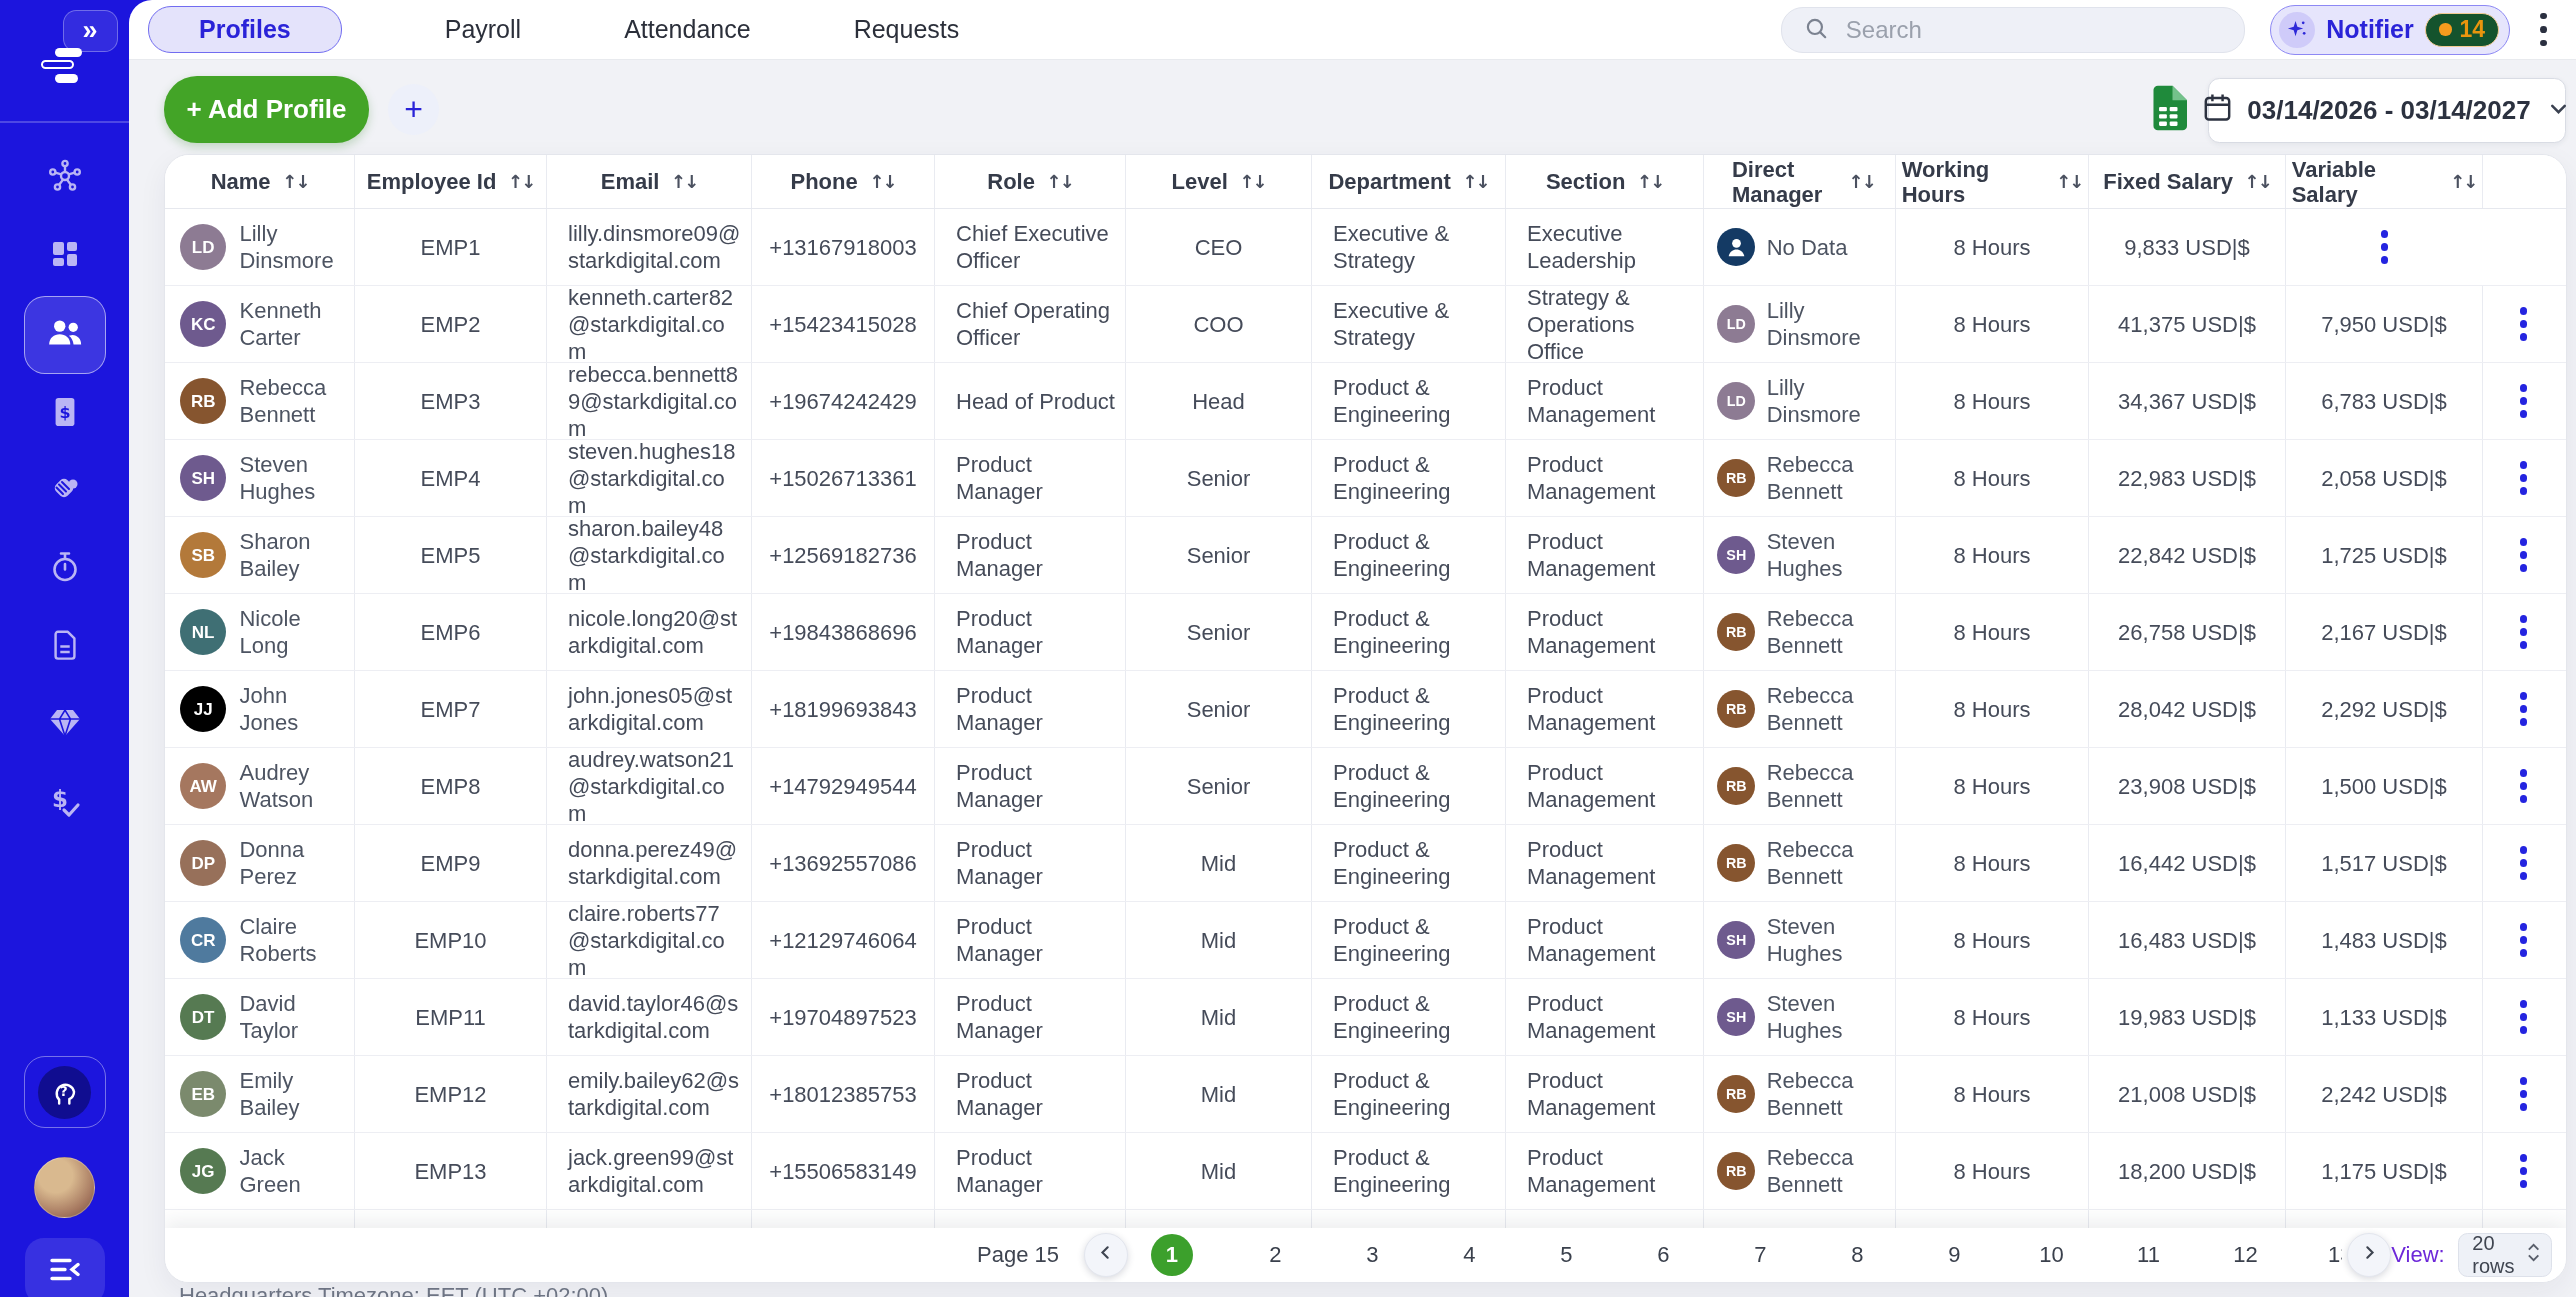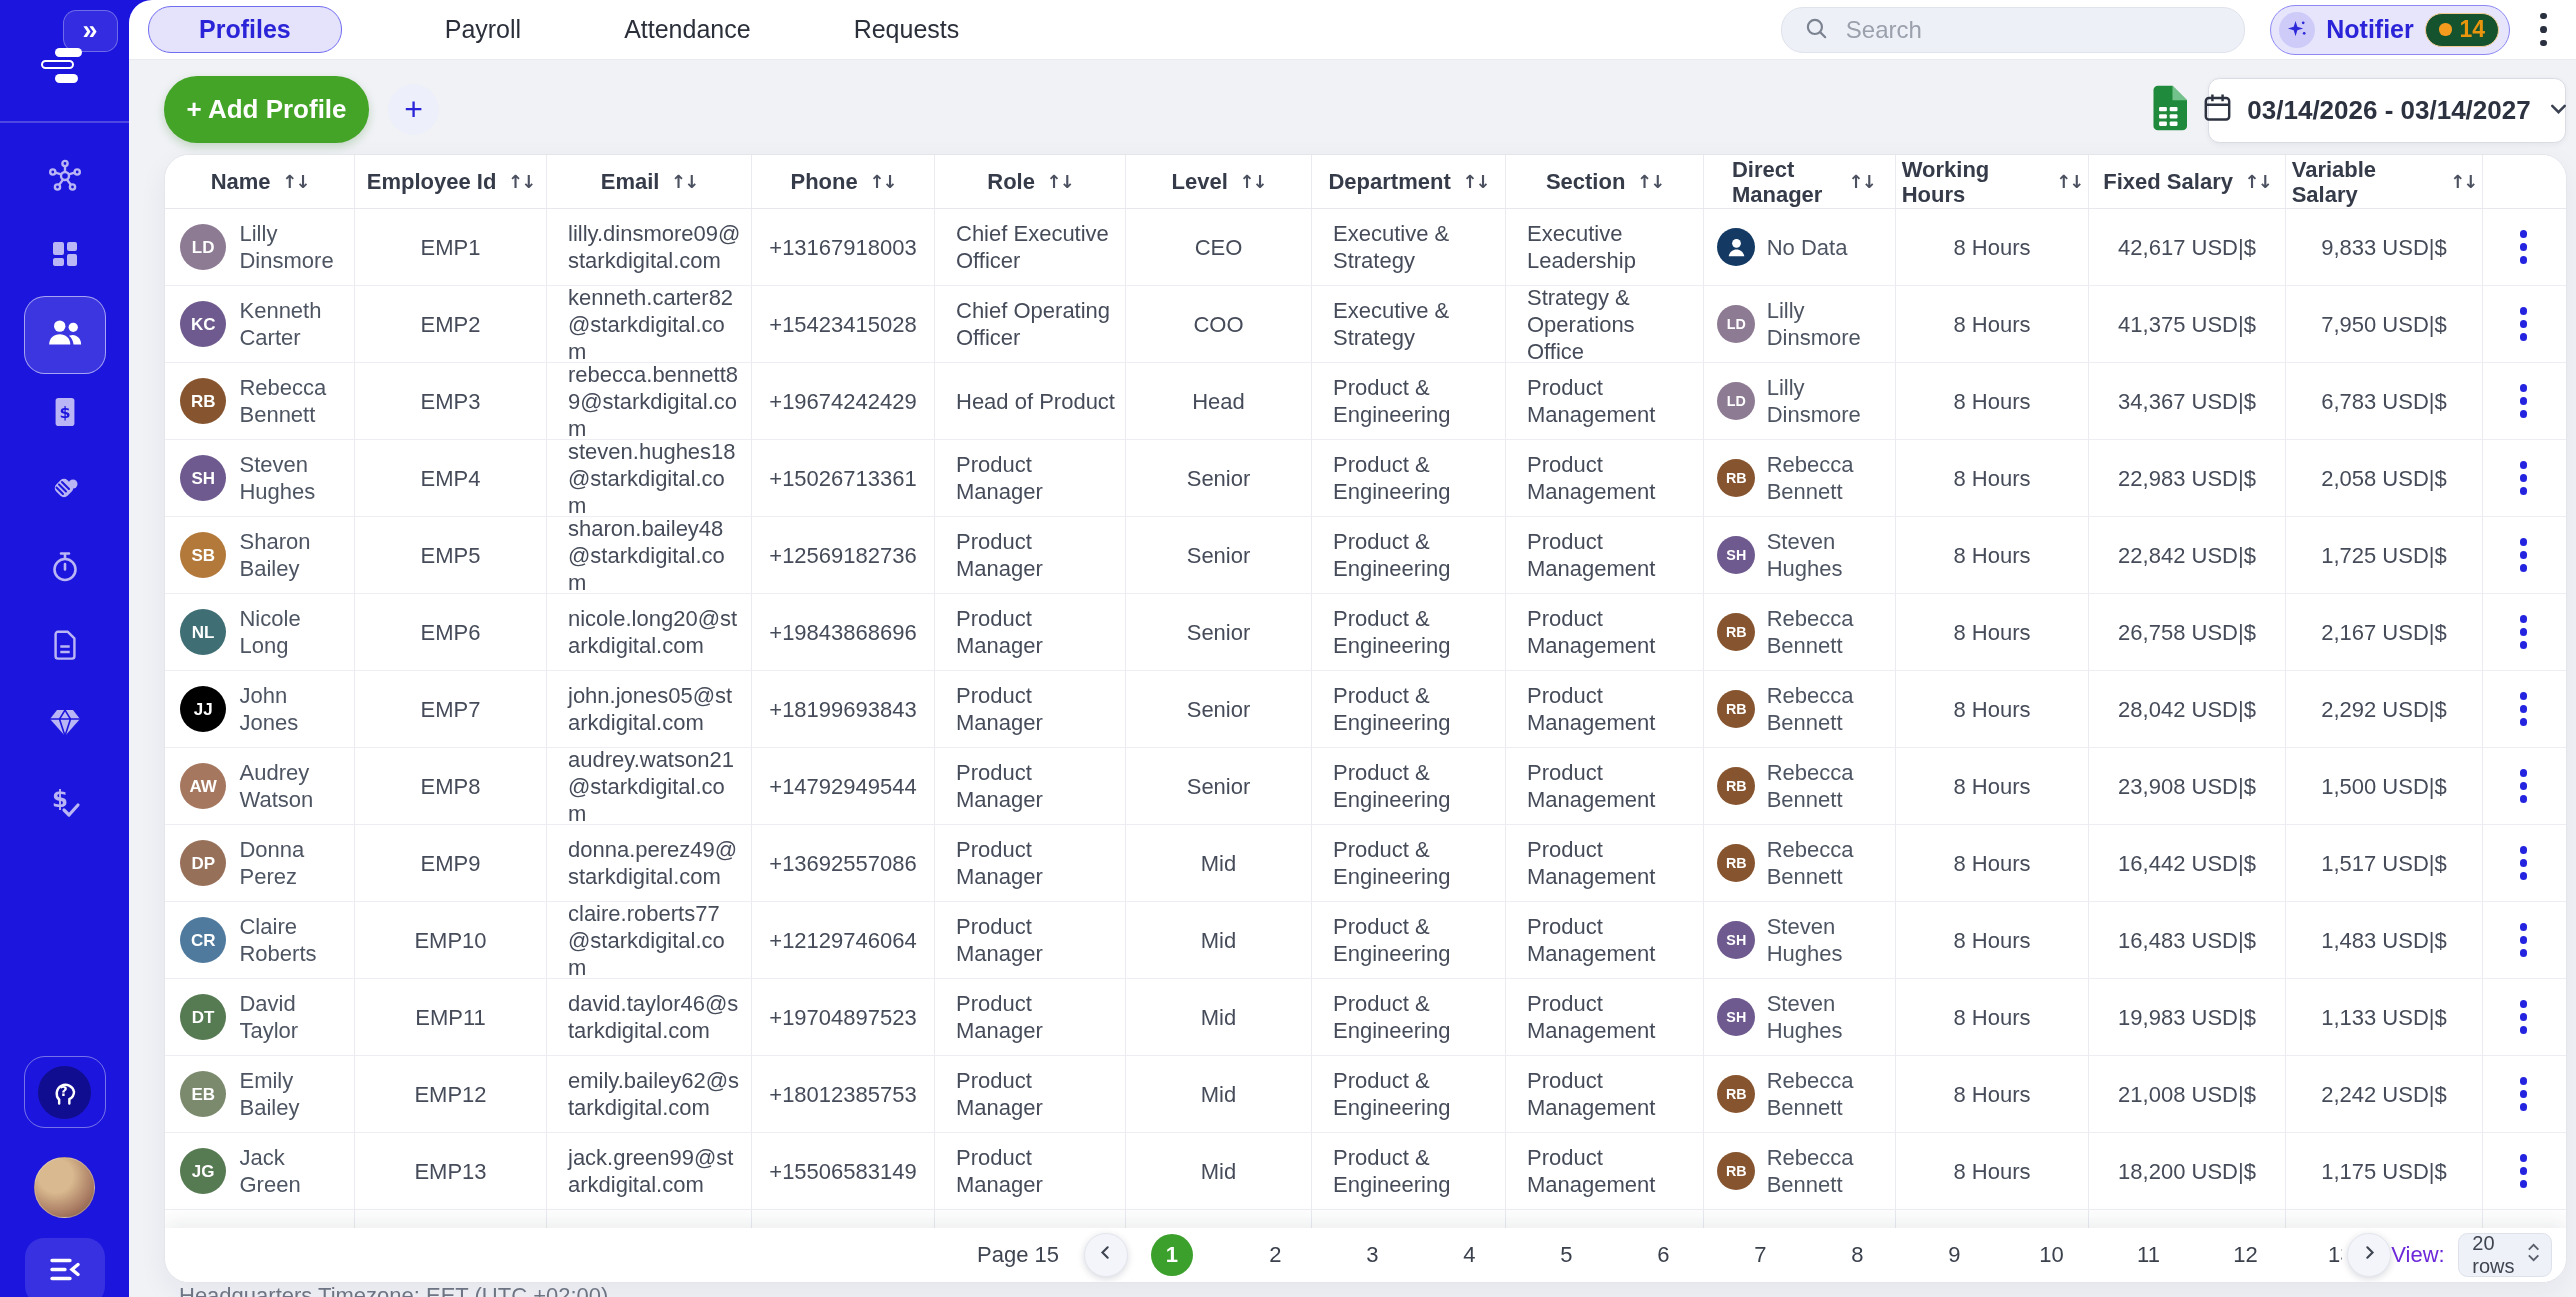--- a/index.html
+++ b/index.html
@@ -373,21 +373,20 @@
     <div class="td c-mgr">
           <span class="avatar av40 av-nodata">
             <svg viewBox="0 0 24 24" width="25" height="25">
               <circle cx="12" cy="8" r="4.2" fill="#fff"></circle>
               <path d="M4.5 20.5c.8-4.4 4-6.6 7.5-6.6s6.7 2.2 7.5 6.6z" fill="#fff"></path>
             </svg>
           </span>
           <span class="wrap mgr-name">No Data</span>
         </div>
     <div class="td center">8 Hours</div>
-    <div class="td center">42,617 USD|$</div>
     <div class="td center">9,833 USD|$</div>
     <div class="td c-kebab">
           <span class="kdots">
             <i></i>
             <i></i>
             <i></i>
           </span>
         </div>
   </div>
 

